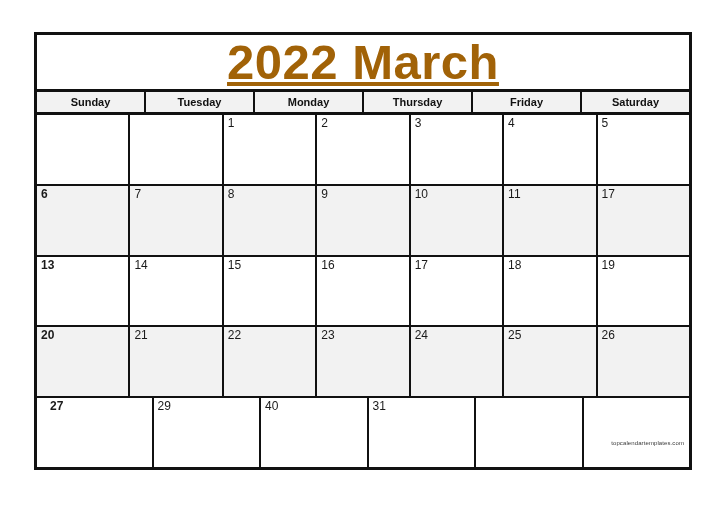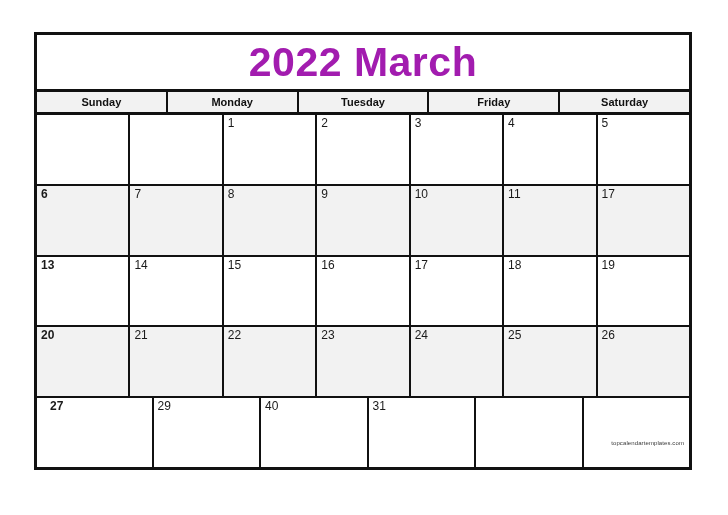--- a/index.html
+++ b/index.html
@@ -42,26 +42,27 @@
     height: 57px;
     flex: 0 0 57px;
     box-sizing: border-box;
     border-bottom: 3px solid #111111;
     display: flex;
     align-items: center;
     justify-content: center;
     background: #ffffff;
   }
   .title-text {
-    font-size: 41px;
+    font-size: 49px;
     font-weight: bold;
     letter-spacing: 0.5px;
-    color: #a21caf;
+    color: #a16207;
     line-height: 1;
     white-space: nowrap;
+    text-decoration: underline;
   }
 
   
   .weekday-row {
     flex: 0 0 23px;
     display: flex;
     box-sizing: border-box;
     border-bottom: 3px solid #111111;
     background: #ffffff;
   }
@@ -142,24 +143,27 @@
 
     <div class="title-band">
       <div class="title-text">2022 March</div>
     </div>
 
     <div class="weekday-row">
         <div class="weekday-cell">
           <span>Sunday</span>
         </div>
         <div class="weekday-cell">
+          <span>Tuesday</span>
+        </div>
+        <div class="weekday-cell">
           <span>Monday</span>
         </div>
         <div class="weekday-cell">
-          <span>Tuesday</span>
+          <span>Thursday</span>
         </div>
         <div class="weekday-cell">
           <span>Friday</span>
         </div>
         <div class="weekday-cell">
           <span>Saturday</span>
         </div>
       </div>
 
     <div class="grid">

